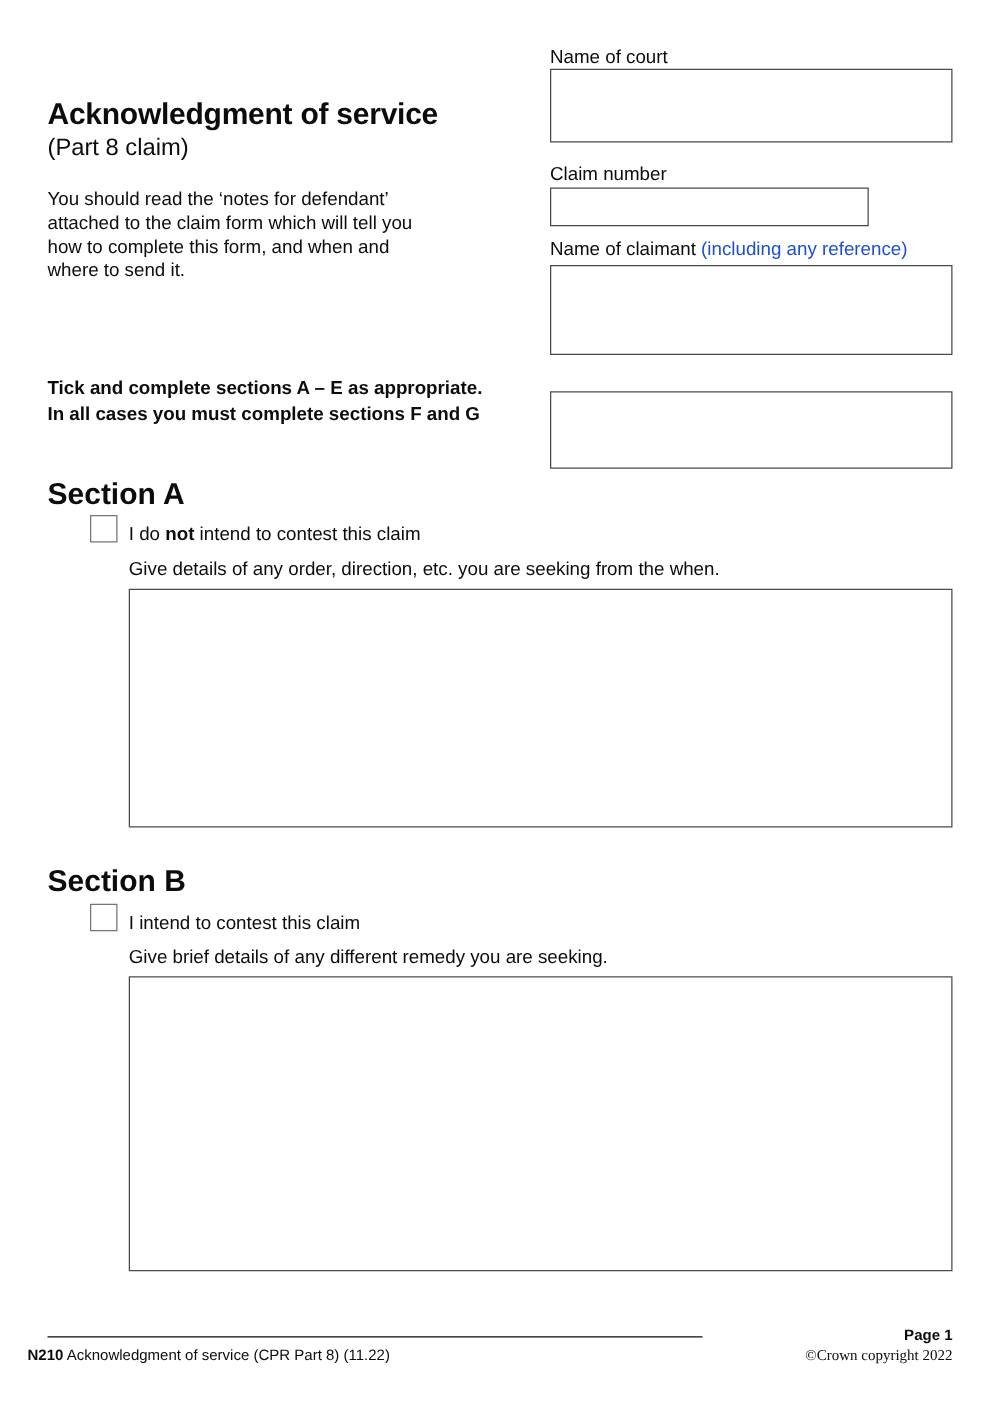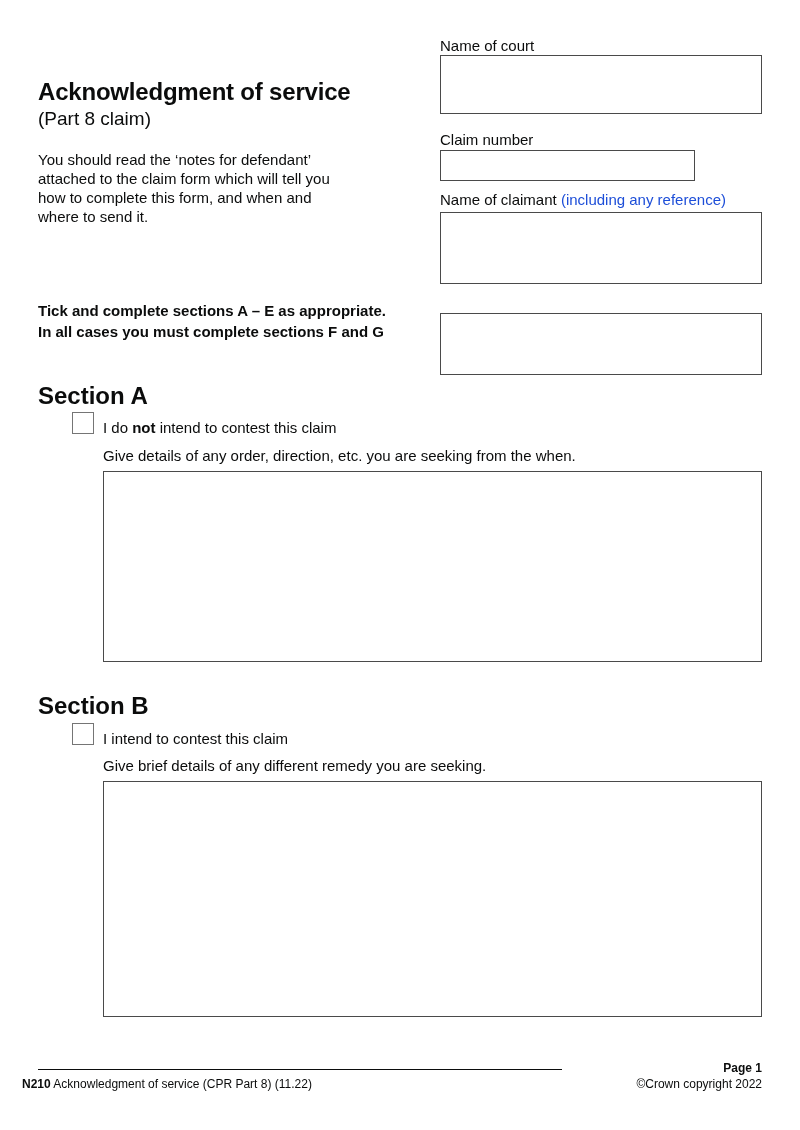--- a/index.html
+++ b/index.html
@@ -74,20 +74,21 @@
   .footer-page {
     right: 38px; top: 1061px;
     font-size: 12px;
     font-weight: bold;
     text-align: center;
   }
   .footer-copy {
     right: 38px; top: 1077px;
     font-size: 12px;
     text-align: left;
+    font-family: Liberation Serif, serif;
   }
   .bold { font-weight: bold; }
 </style>
 </head>
 <body>
 
 <div class="page">
 
   <div class="abs page-title">Acknowledgment of service</div>
   <div class="abs page-subtitle">(Part 8 claim)</div>

